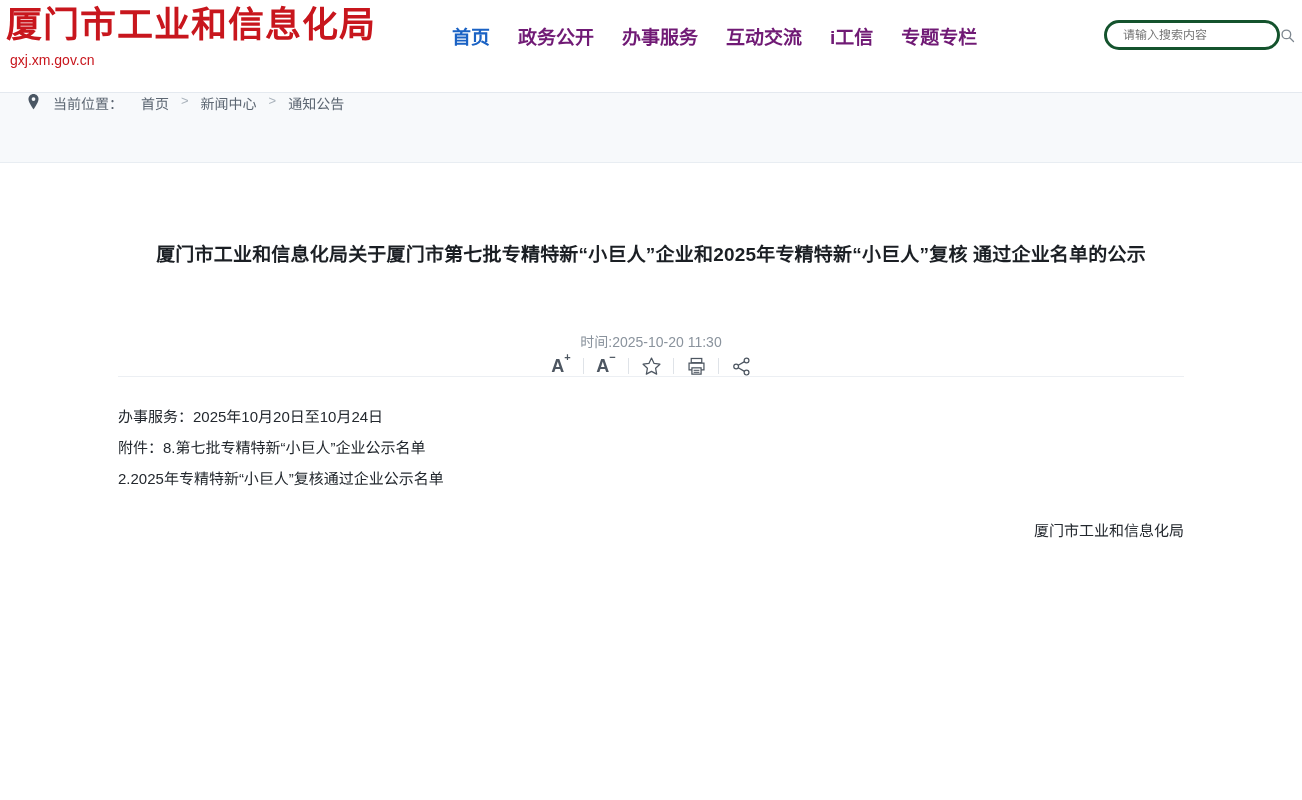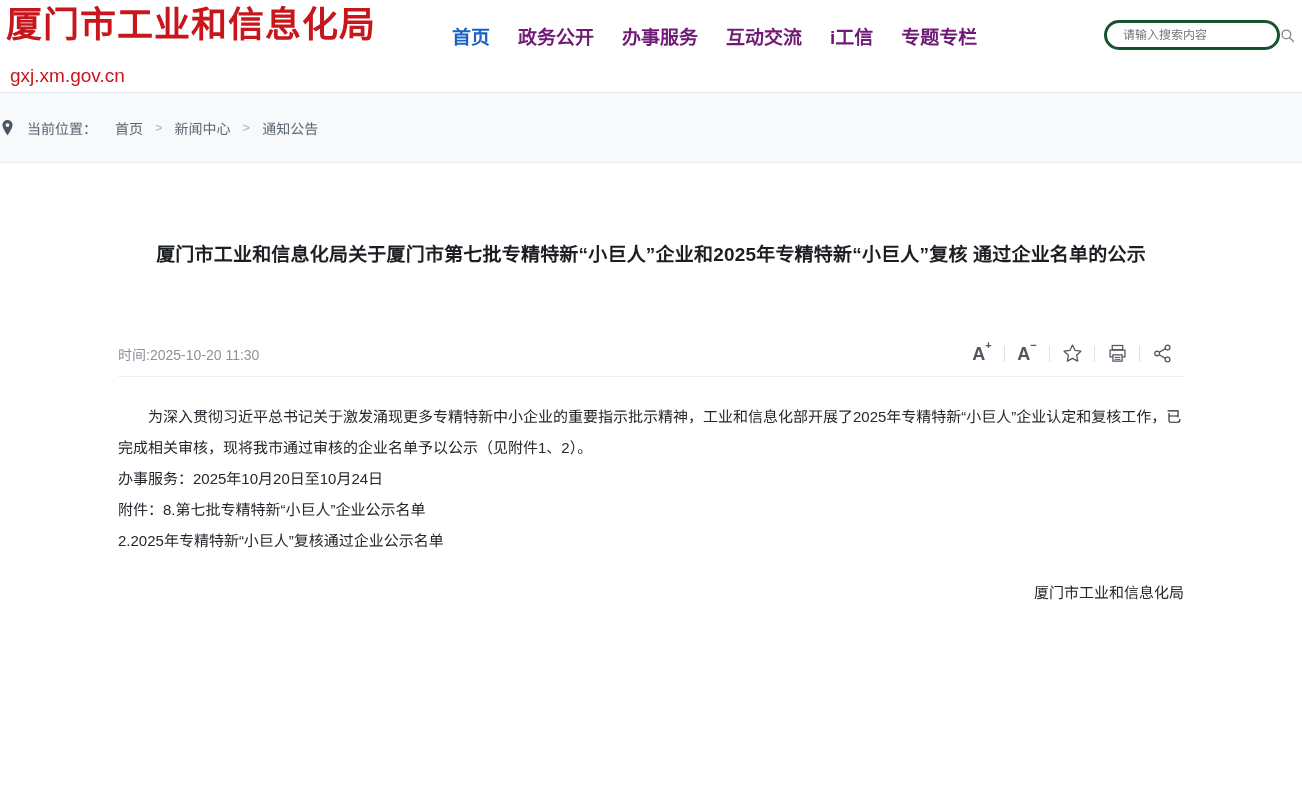--- a/index.html
+++ b/index.html
@@ -27,26 +27,25 @@
   }
   .logo-title {
     font-size: 36px;
     font-weight: bold;
     color: #c8161d;
     letter-spacing: 1px;
     line-height: 46px;
     white-space: nowrap;
   }
   .logo-domain {
-    font-size: 19px;
+    font-size: 14px;
     color: #c8161d;
     line-height: 24px;
     padding-left: 4px;
     letter-spacing: 0px;
-    margin-top: 16px;
   }
 
   .main-nav {
     display: flex;
     align-items: center;
     gap: 28px;
     margin-top: 22px;
     flex: 1;
   }
   .nav-item {
@@ -80,21 +79,21 @@
     background: transparent;
   }
   .search-icon { width: 15px; height: 15px; flex: 0 0 15px; }
 
   
   .breadcrumb-bar {
     height: 70px;
     background: #f7f9fb;
     border-bottom: 1px solid #e8edf2;
     display: flex;
-    align-items: center;
+    padding-left: 26px;
   }
   .pin-icon { width: 15px; height: 18px; margin-right: 12px; }
   .crumb-label { font-size: 14px; color: #5c6672; margin-right: 18px; }
   .crumb-link { font-size: 14px; color: #5c6672; cursor: pointer; }
   .crumb-sep { font-size: 13px; color: #a9b2bb; margin: 0 12px; }
 
   
   .article-wrap {
     padding: 0 118px;
   }
@@ -108,20 +107,21 @@
     text-align: center;
     letter-spacing: 0.2px;
   }
   .meta-row {
     margin-top: 56px;
     height: 46px;
     display: flex;
     align-items: center;
     justify-content: space-between;
     border-bottom: 1px solid #eceff3;
+    flex-direction: column;
   }
   .meta-time { font-size: 14px; color: #8a939d; }
   .meta-tools { display: flex; align-items: center; gap: 0px; }
   .tool {
     width: 44px; height: 30px;
     display: flex; align-items: center; justify-content: center;
     cursor: pointer;
     color: #4d5661;
   }
   .tool-sep { width: 1px; height: 16px; background: #dfe3e8; }
@@ -226,21 +226,20 @@
           <circle cx="5.4" cy="11" r="2.5" fill="none" stroke="#4d5661" stroke-width="1.3"></circle>
           <circle cx="16.3" cy="17.4" r="2.5" fill="none" stroke="#4d5661" stroke-width="1.3"></circle>
           <line x1="7.6" y1="9.7" x2="14.1" y2="5.9" stroke="#4d5661" stroke-width="1.3"></line>
           <line x1="7.6" y1="12.3" x2="14.1" y2="16.1" stroke="#4d5661" stroke-width="1.3"></line>
         </svg>
       </div>
     </div>
   </div>
 
   <div class="article-body">
-    <p class="indent">为深入贯彻习近平总书记关于激发涌现更多专精特新中小企业的重要指示批示精神，工业和信息化部开展了2025年专精特新“小巨人”企业认定和复核工作，已完成相关审核，现将我市通过审核的企业名单予以公示（见附件1、2）。</p>
     <p>办事服务：2025年10月20日至10月24日</p>
     <p>附件：8.第七批专精特新“小巨人”企业公示名单</p>
     <p>2.2025年专精特新“小巨人”复核通过企业公示名单</p>
 
     <div class="sign">
       <div>厦门市工业和信息化局</div>
     </div>
   </div>
 </div>
 

